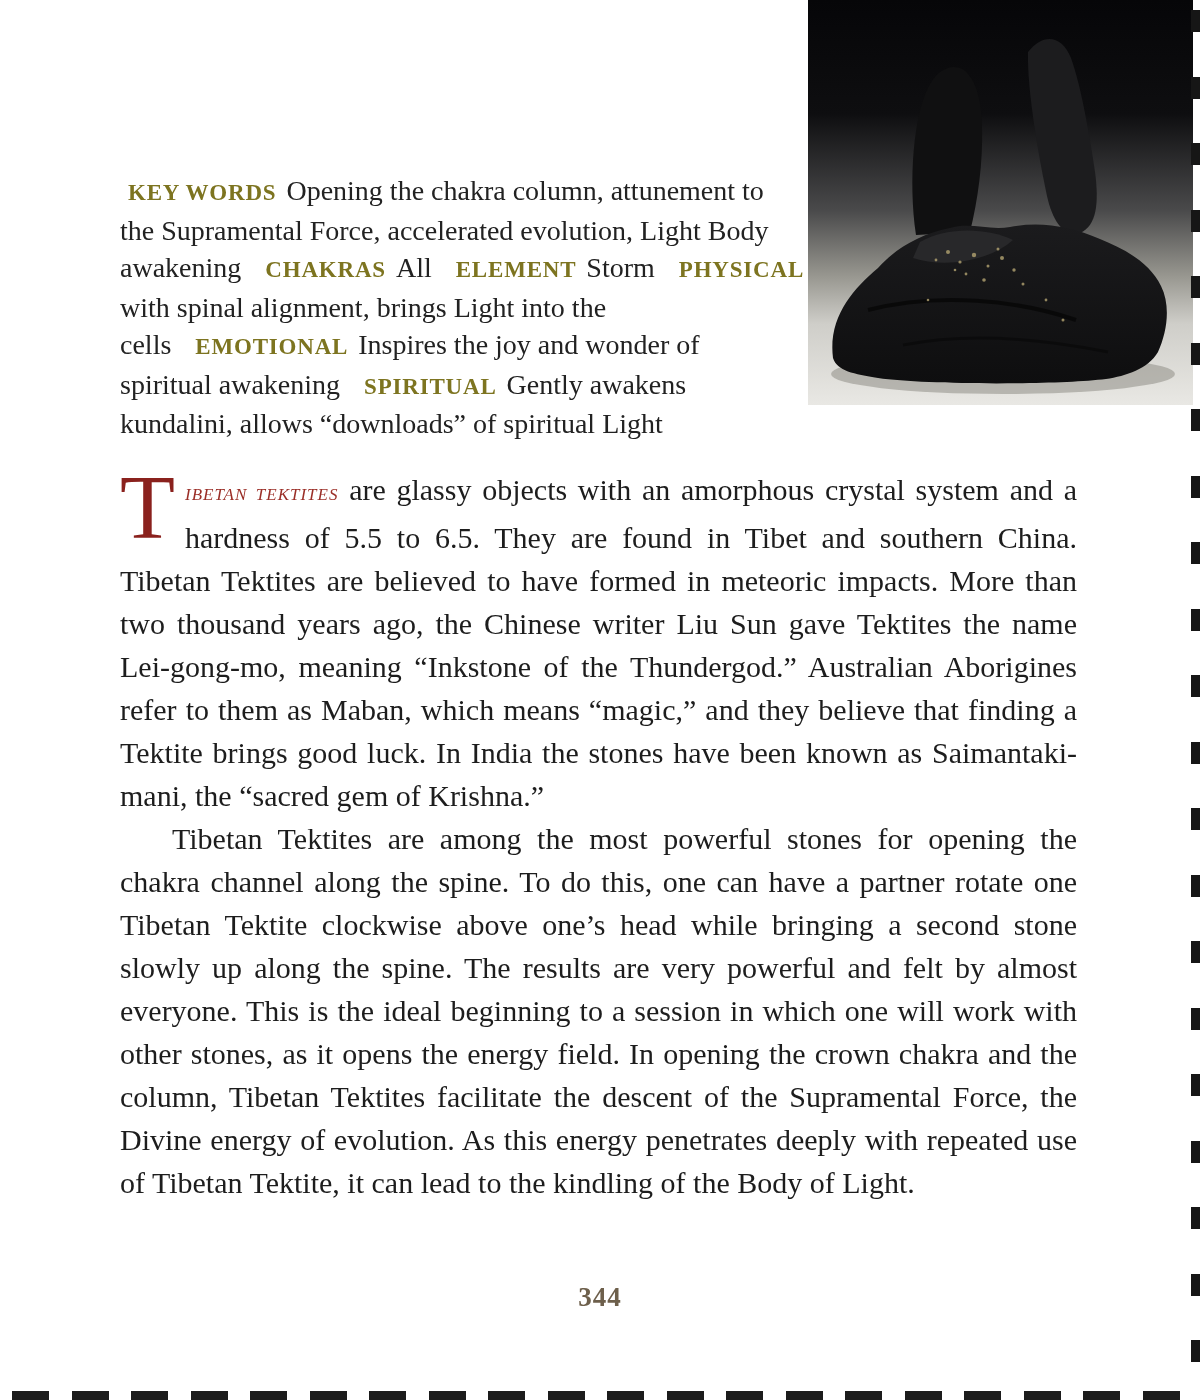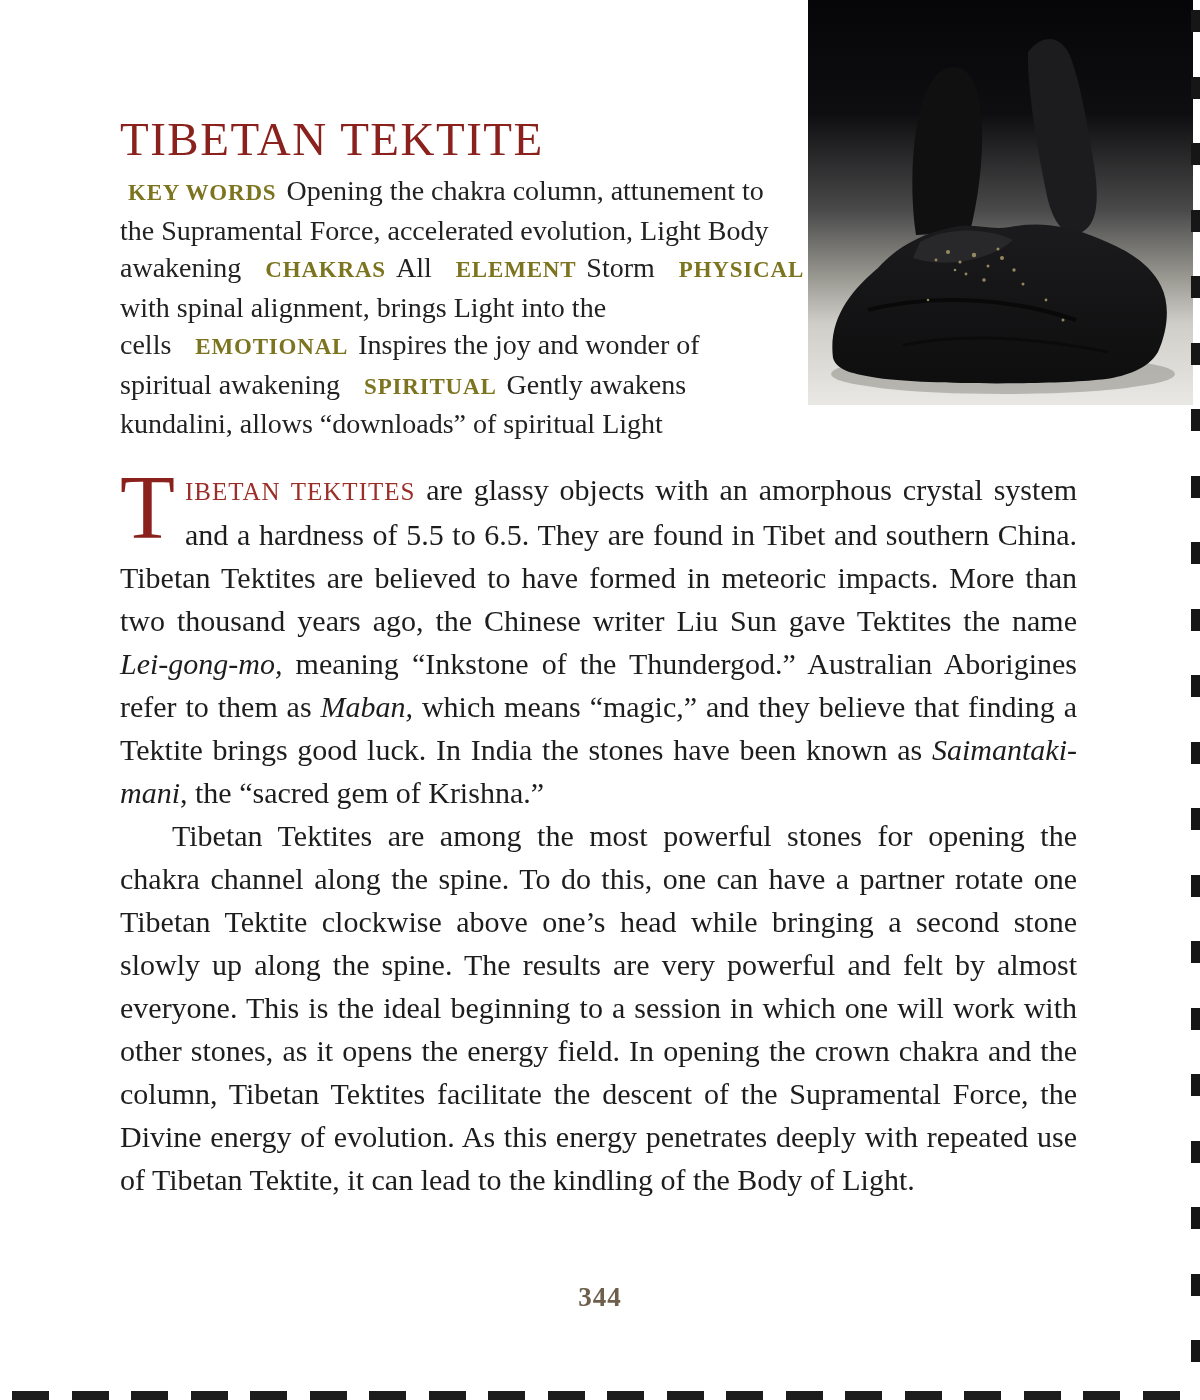--- a/index.html
+++ b/index.html
@@ -45,42 +45,41 @@
   .bodytext p{margin:0;padding:0;}
   .bodytext p.indent{text-indent:52px;}
   .dropcap{
     float:left;
     font-size:90px;line-height:72px;
     padding:4px 10px 0 0;
     color:#8a211d;
   }
   .seg-lead{
     color:#9b2f28;
-    font-size:25px;letter-spacing:1px;
+    font-size:17px;letter-spacing:1px;font-style:italic;
   }
-  .seg-i{font-style:italic;}
+  .seg-i{}
   
   .pagenum{
     position:absolute;left:0;top:1282px;width:1200px;
     text-align:center;
     font-size:27px;font-weight:bold;letter-spacing:1px;
     color:#6d5f4b;
   }
   
   .marks-right{position:absolute;right:0;top:0;width:9px;height:1400px;}
   .rmark{position:absolute;right:0;width:9px;height:22px;background:#161616;}
   .marks-bottom{position:absolute;left:0;bottom:0;width:1200px;height:9px;}
   .bmark{position:absolute;bottom:0;width:37px;height:9px;background:#1c1c1c;}
 </style>
 </head>
 <body>
 
 <div id="page">
 
-  <h1 class="title">TIBETAN TEKTITE</h1>
 
   <p class="keywords"><span class="seg-label">KEY WORDS</span><span>Opening the chakra column, attunement to the Supramental Force, accelerated evolution, Light Body awakening</span><span class="seg-label">CHAKRAS</span><span>All</span><span class="seg-label">ELEMENT</span><span>Storm</span><span class="seg-label">PHYSICAL</span><span>Aids with spinal alignment, brings Light into the cells</span><span class="seg-label">EMOTIONAL</span><span>Inspires the joy and wonder of spiritual awakening</span><span class="seg-label">SPIRITUAL</span><span>Gently awakens kundalini, allows “downloads” of spiritual Light</span></p>
 
   <svg class="photo" viewBox="0 0 385 405" preserveAspectRatio="none">
     <defs>
       <linearGradient id="bgGrad" x1="0" y1="0" x2="0" y2="1">
         <stop offset="0" stop-color="#060608"></stop>
         <stop offset="0.28" stop-color="#0e0e10"></stop>
         <stop offset="0.52" stop-color="#4a4a4b"></stop>
         <stop offset="0.68" stop-color="#97968f"></stop>

